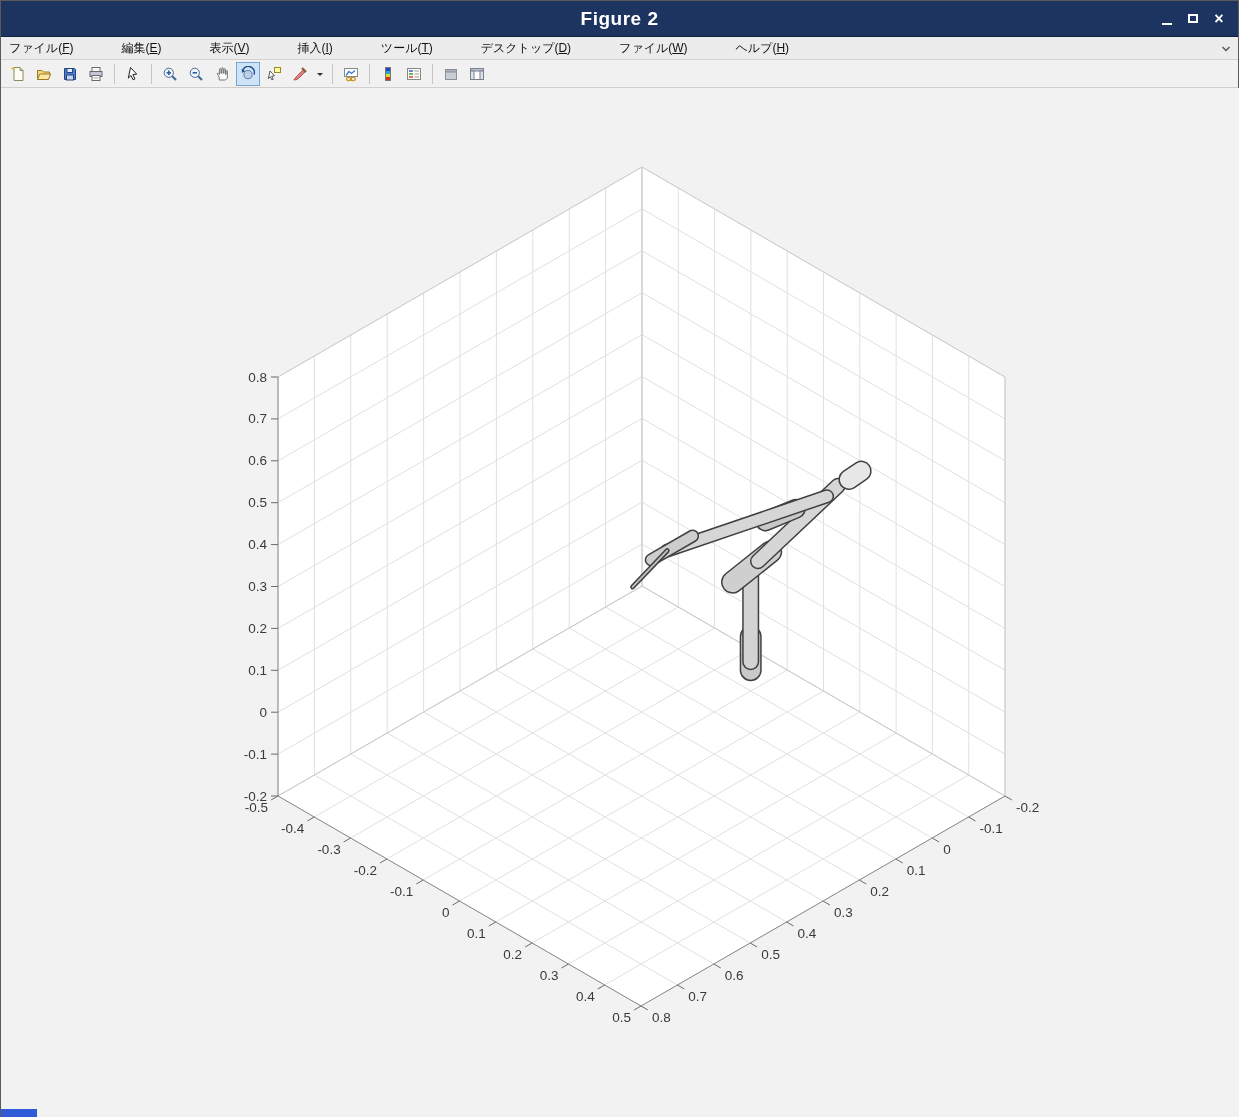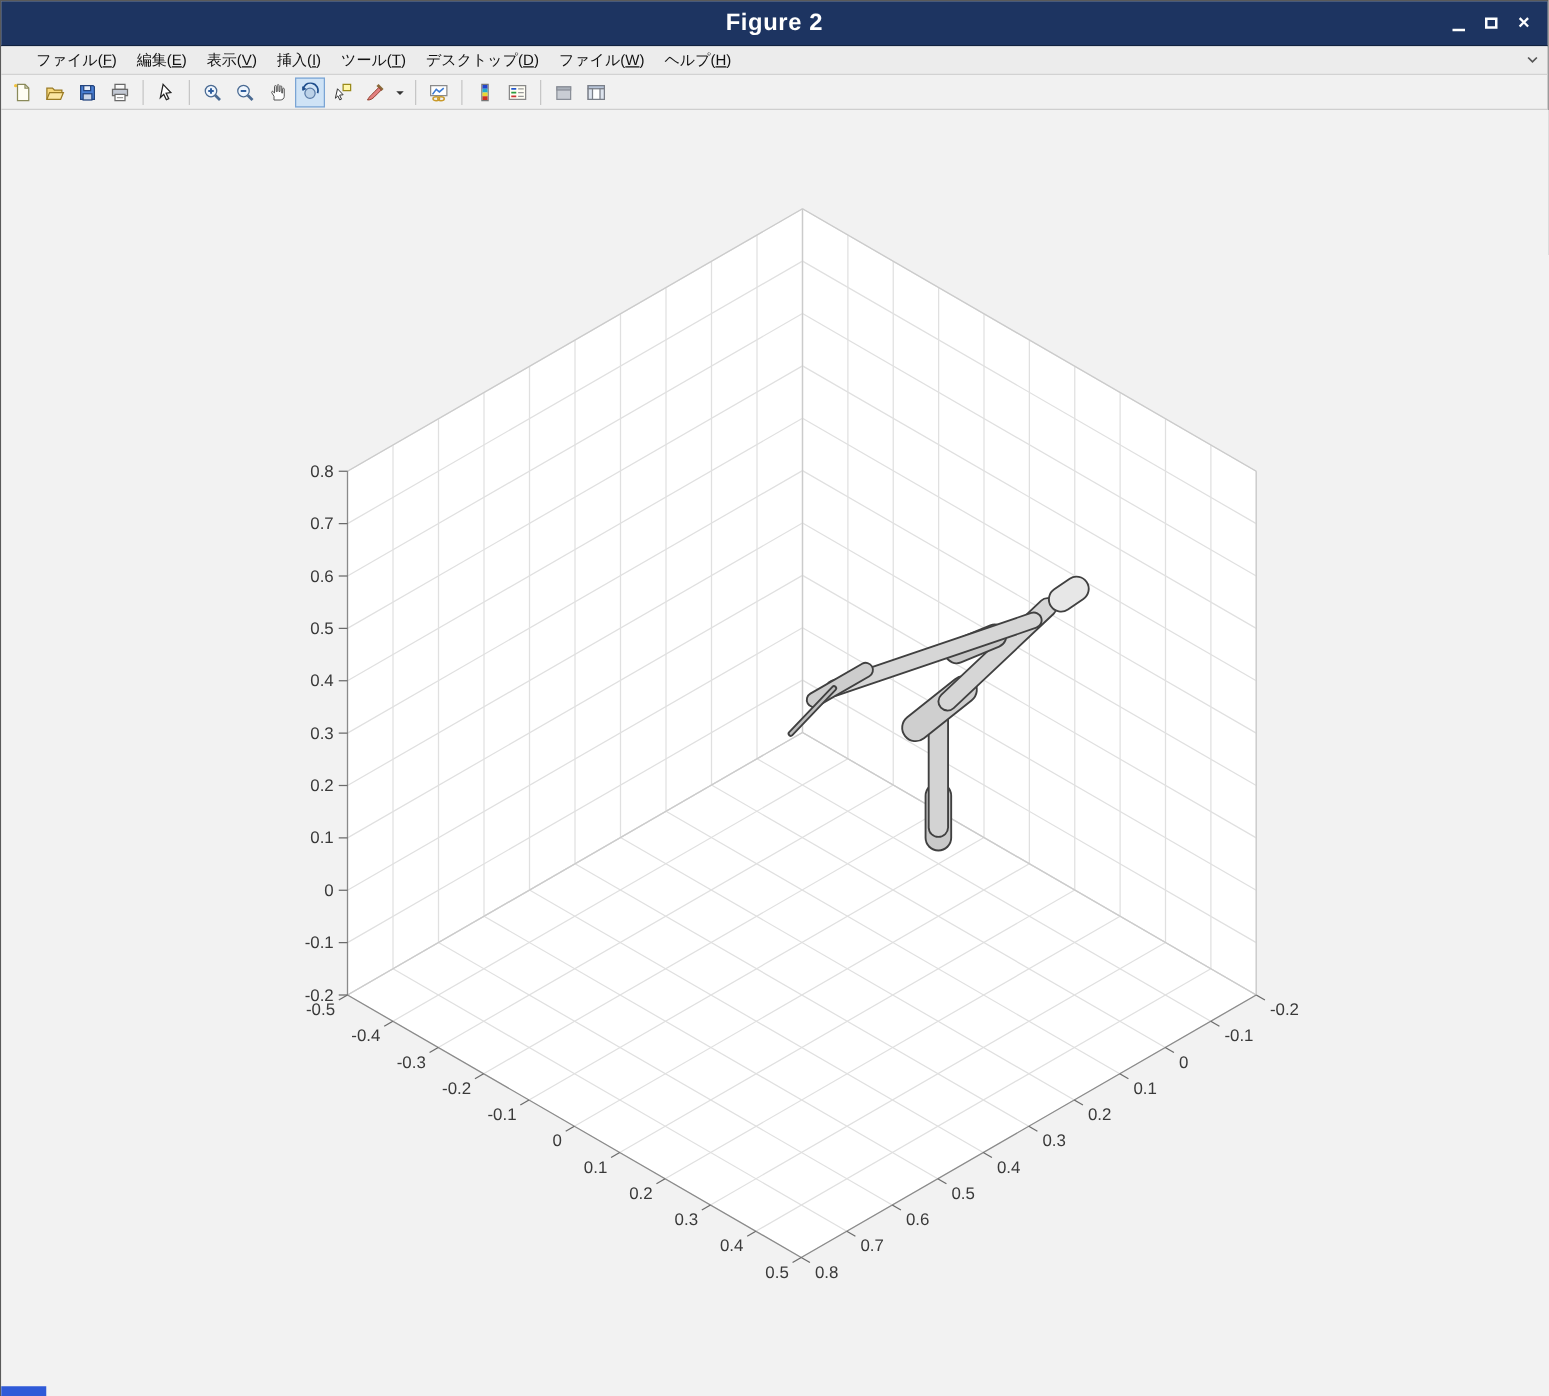--- a/index.html
+++ b/index.html
@@ -21,21 +21,21 @@
   .win-controls { position:absolute; right:6px; top:0; height:100%; display:flex; align-items:center; }
   .wbtn { width:26px; height:24px; background:transparent; border:none; color:#fff;
           display:flex; align-items:center; justify-content:center; cursor:default; }
   .gl-min { width:10px; height:2px; background:#fff; margin-top:10px; }
   .gl-max { width:10px; height:9px; border:2px solid #fff; }
   .gl-close { font-size:16px; font-weight:bold; line-height:1; }
 
   
   .menubar {
     height:23px; background:#ececec; border-bottom:1px solid #d2d2d2;
-    display:flex; align-items:center; padding-left:20px; position:relative; flex:0 0 auto;
+    display:flex; align-items:center; padding-left:0; position:relative; flex:0 0 auto;gap:32px;
   }
   .menu-item { font-size:12px; color:#111; padding:3px 8px; cursor:default; white-space:nowrap; }
   .menu-item .mn::before { content:"("; }
   .menu-item .mn::after  { content:")"; }
   .menu-item u { text-decoration:underline; }
   .menu-chevron { position:absolute; right:6px; top:4px; }
 
   
   .toolbar {
     height:28px; background:#f1f1f1; border-bottom:1px solid #cfcfcf;

